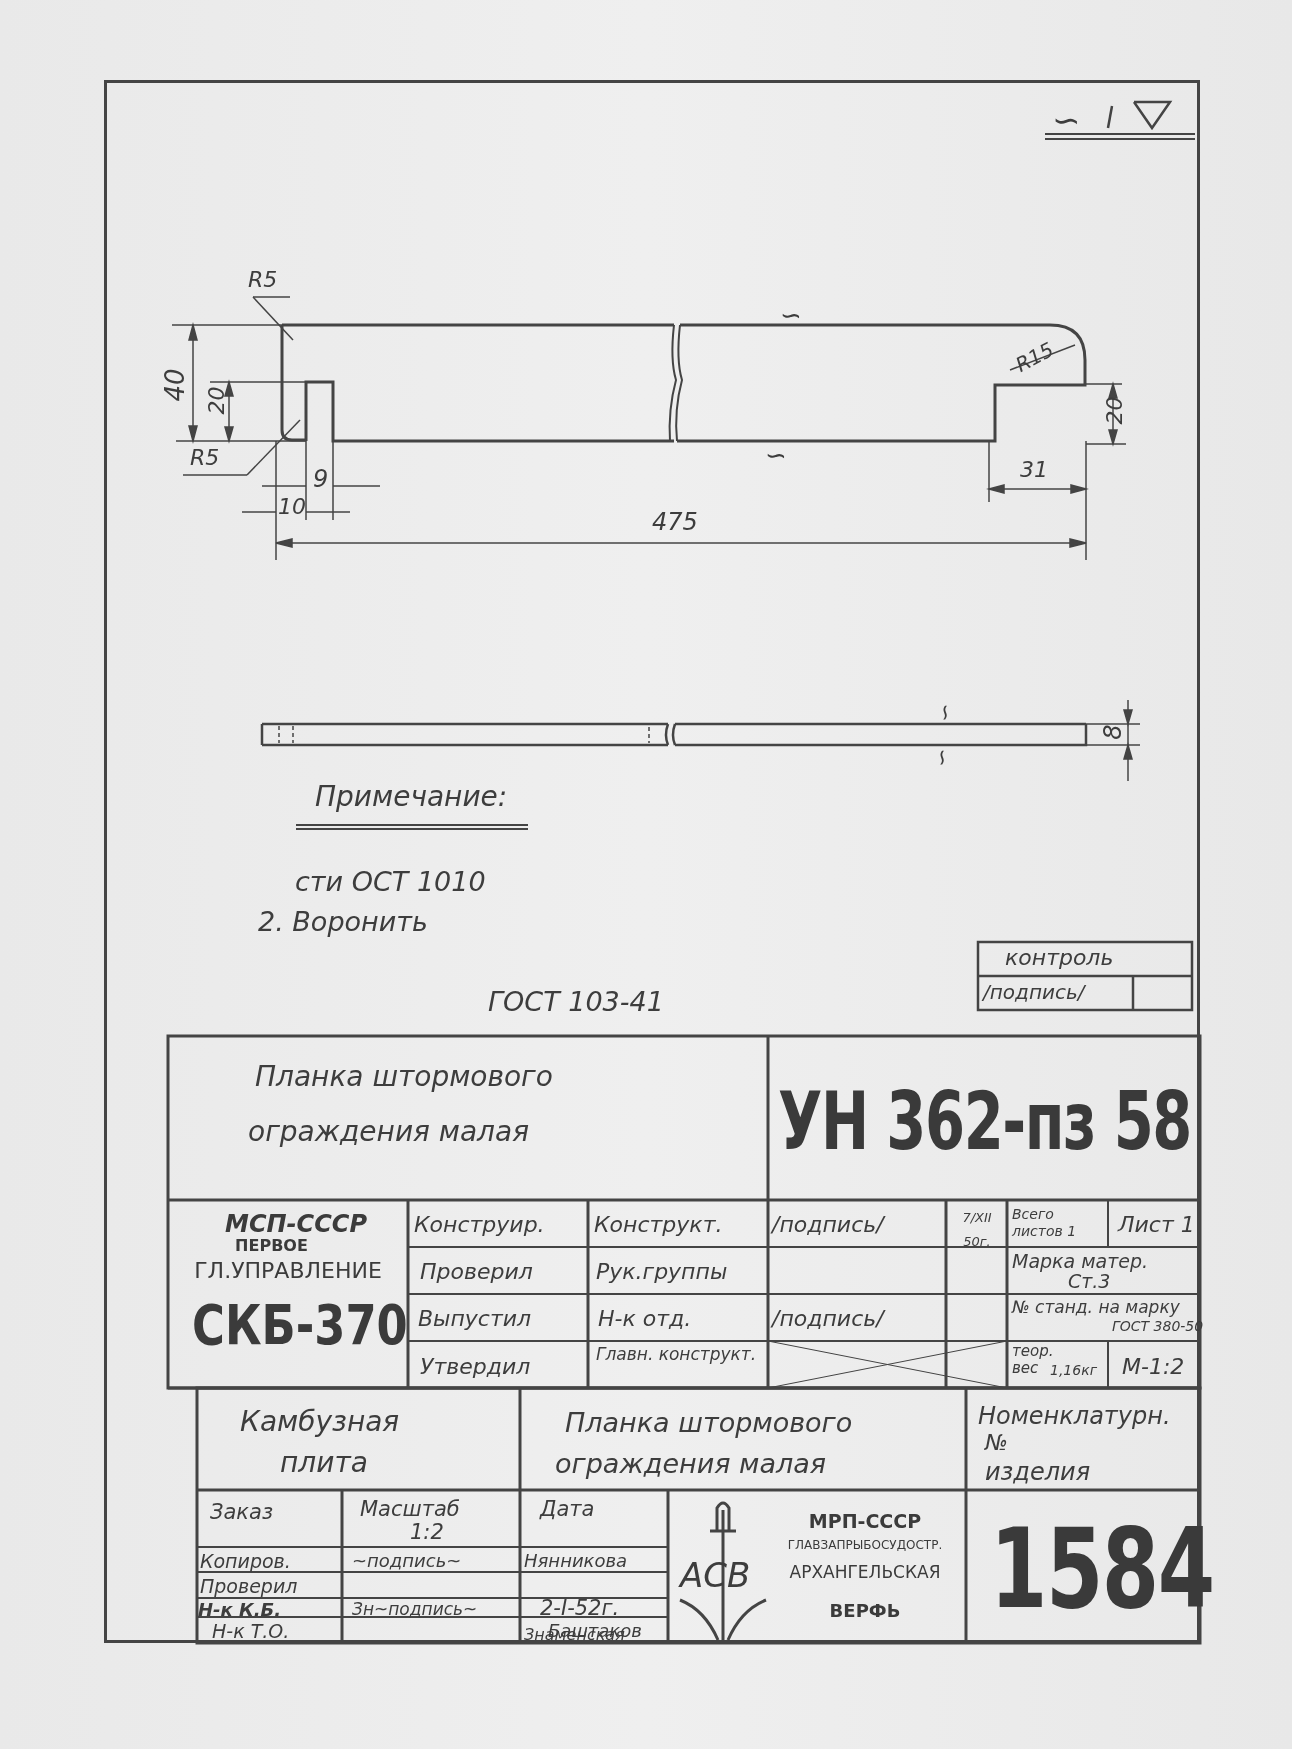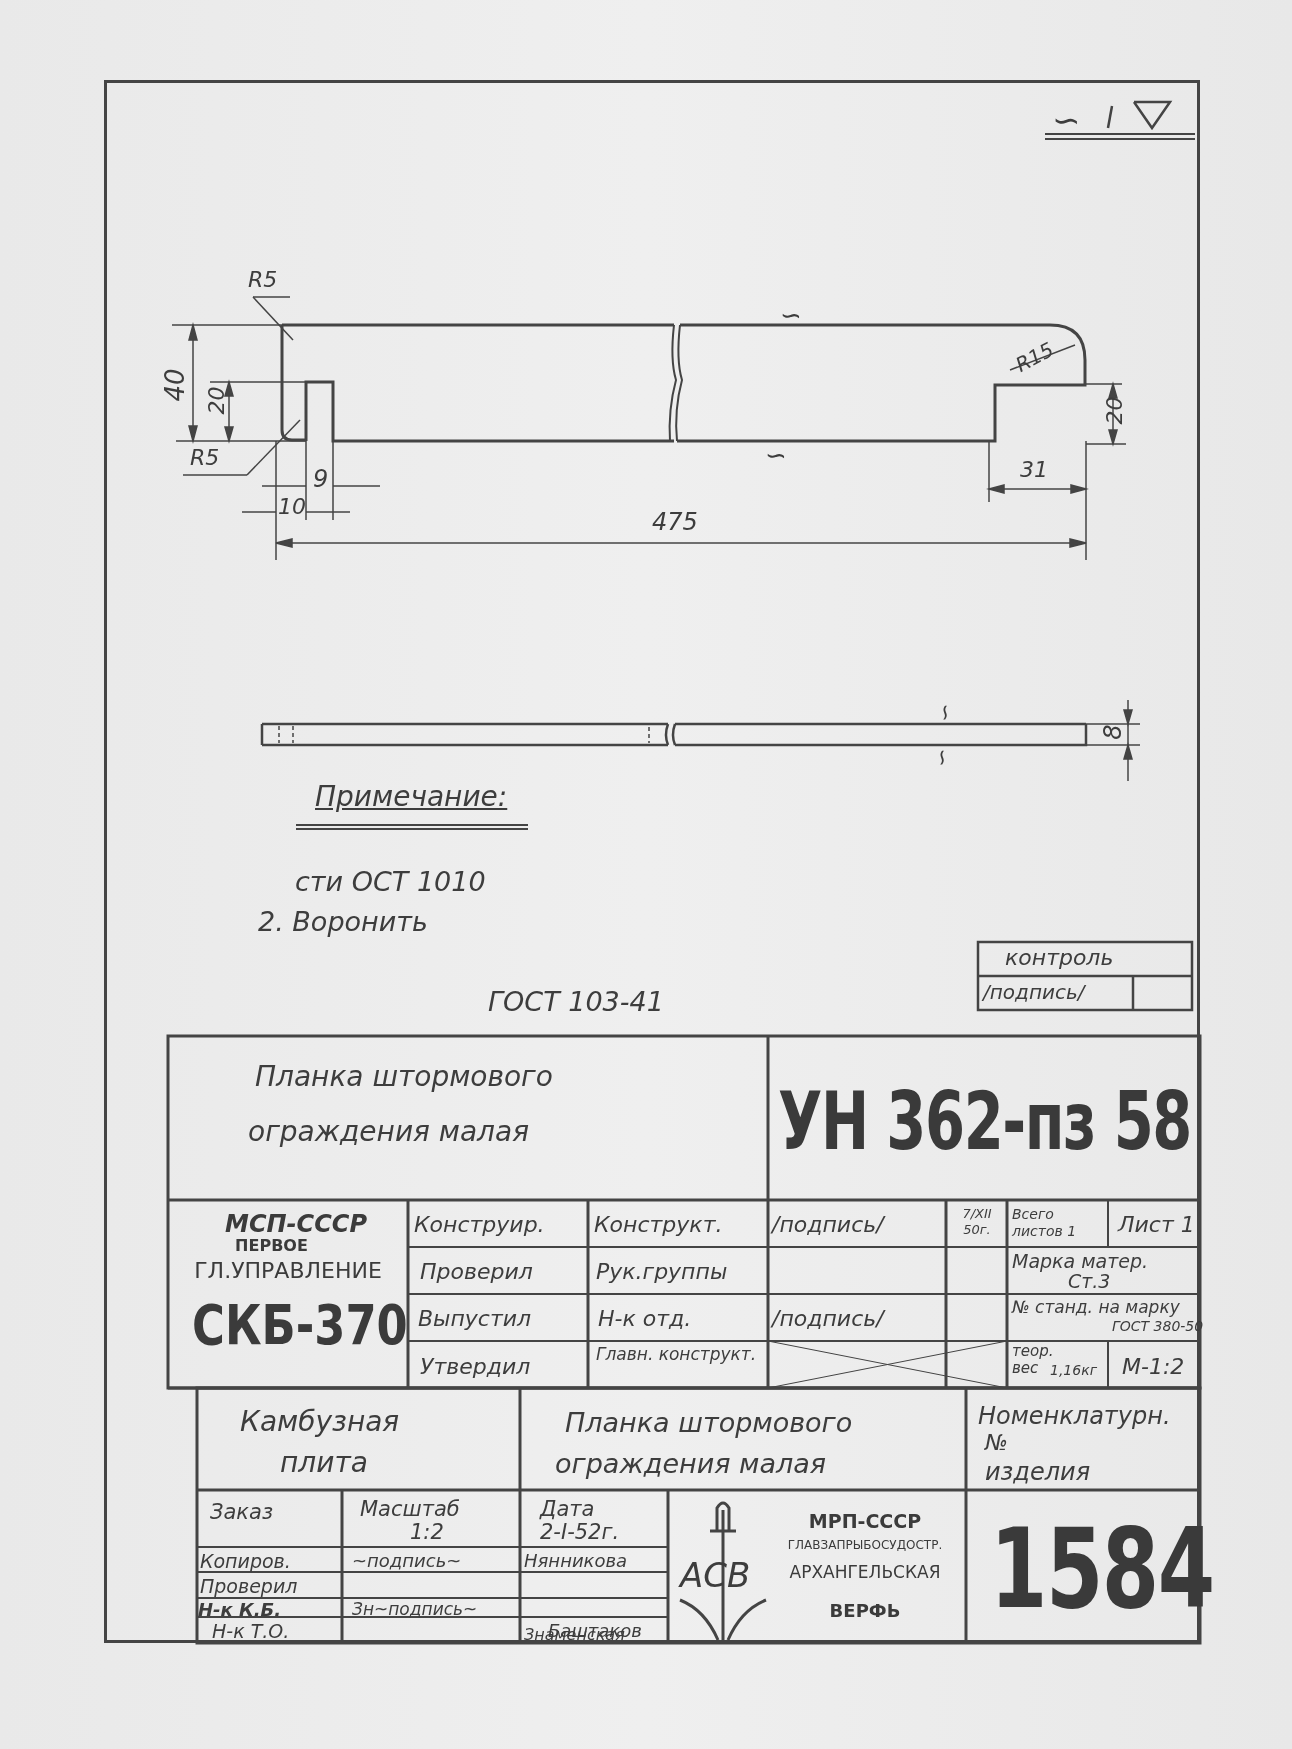--- a/index.html
+++ b/index.html
@@ -16,21 +16,21 @@
     background: linear-gradient(90deg, #e9e9e9 0%, #efefef 50%, #e8e8e8 100%);
   }
   .frame {
     position: absolute; left: 104px; top: 80px; width: 1096px; height: 1563px;
     border: 3px solid #444;
     box-sizing: border-box;
   }
   svg.drawing { position: absolute; left: 0; top: 0; }
   .hand { font-family: "DejaVu Sans", sans-serif; font-style: oblique; color: #3d3d3d; }
   .abs { position: absolute; white-space: nowrap; }
-  .notes-title { left: 315px; top: 780px; font-size: 28px; text-decoration: underline; }
+  .notes-title { left: 315px; top: 780px; font-size: 28px; }
   .notes-title-underline { position:absolute; left: 296px; top: 824px; width: 232px; height: 6px; border-top: 2px solid #444; border-bottom: 2px solid #444; box-sizing: border-box;}
   .note { font-size: 27px; }
   .cell-text { font-size: 22px; }
   .bigcode { font-family: "DejaVu Sans", sans-serif; font-weight: bold; color: #3a3a3a; transform: scaleX(0.72); transform-origin: left center; letter-spacing: -2px; }
   .org { font-family: "DejaVu Sans", sans-serif; font-weight: bold; color: #3b3b3b; text-align:center; }
 </style>
 </head>
 <body>
 
 <div class="sheet">
@@ -201,21 +201,21 @@
   <div class="abs bigcode" style="left:778px;top:1075px;font-size:80px;">УН 362-пз 58</div>
 
   <div class="abs org" style="left:168px;top:1210px;width:256px;font-size:24px;font-style:italic;">МСП-СССР</div>
   <div class="abs org" style="left:168px;top:1236px;width:207px;font-size:16px;">ПЕРВОЕ</div>
   <div class="abs org" style="left:168px;top:1258px;width:240px;font-size:22px;font-weight:normal;">ГЛ.УПРАВЛЕНИЕ</div>
   <div class="abs org" style="left:168px;top:1292px;width:240px;font-size:56px;transform:scaleX(0.8);">СКБ-370</div>
 
   <div class="abs hand cell-text" style="left:414px;top:1212px;">Конструир.</div>
   <div class="abs hand cell-text" style="left:594px;top:1212px;">Конструкт.</div>
   <div class="abs hand cell-text" style="left:772px;top:1212px;">/подпись/</div>
-  <div class="abs hand" style="left:948px;top:1206px;font-size:13px;width:58px;white-space:normal;line-height:16px;text-align:center;">7/XII 50г.</div>
+  <div class="abs hand" style="left:948px;top:1206px;font-size:13px;width:58px;white-space:normal;line-height:24px;text-align:center;">7/XII 50г.</div>
 
   <div class="abs hand cell-text" style="left:420px;top:1259px;">Проверил</div>
   <div class="abs hand cell-text" style="left:596px;top:1259px;">Рук.группы</div>
 
   <div class="abs hand cell-text" style="left:418px;top:1306px;">Выпустил</div>
   <div class="abs hand cell-text" style="left:598px;top:1306px;font-style:italic;">Н-к отд.</div>
   <div class="abs hand cell-text" style="left:772px;top:1306px;">/подпись/</div>
 
   <div class="abs hand cell-text" style="left:420px;top:1354px;">Утвердил</div>
   <div class="abs hand" style="left:596px;top:1344px;font-size:17px;width:170px;white-space:normal;line-height:20px;">Главн. конструкт.</div>
@@ -235,21 +235,21 @@
   <div class="abs hand" style="left:565px;top:1407px;font-size:27px;">Планка штормового</div>
   <div class="abs hand" style="left:555px;top:1448px;font-size:27px;">ограждения  малая</div>
   <div class="abs hand" style="left:978px;top:1402px;font-size:24px;">Номенклатурн.</div>
   <div class="abs hand" style="left:985px;top:1430px;font-size:22px;">№</div>
   <div class="abs hand" style="left:985px;top:1458px;font-size:24px;">изделия</div>
 
   <div class="abs hand" style="left:210px;top:1500px;font-size:21px;">Заказ</div>
   <div class="abs hand" style="left:360px;top:1497px;font-size:21px;">Масштаб</div>
   <div class="abs hand" style="left:410px;top:1520px;font-size:21px;">1:2</div>
   <div class="abs hand" style="left:540px;top:1497px;font-size:21px;">Дата</div>
-  <div class="abs hand" style="left:540px;top:1520px;font-size:21px;">2-I-52г.</div>
+  <div class="abs hand" style="left:540px;top:1596px;font-size:21px;">2-I-52г.</div>
 
   <div class="abs hand" style="left:200px;top:1550px;font-size:19px;">Копиров.</div>
   <div class="abs hand" style="left:352px;top:1550px;font-size:18px;">~подпись~</div>
   <div class="abs hand" style="left:524px;top:1550px;font-size:18px;">Нянникова</div>
 
   <div class="abs hand" style="left:200px;top:1575px;font-size:19px;">Проверил</div>
 
   <div class="abs hand" style="left:198px;top:1599px;font-size:18px;font-weight:bold;">Н-к К.Б.</div>
   <div class="abs hand" style="left:352px;top:1599px;font-size:17px;">Зн~подпись~</div>
   <div class="abs hand" style="left:524px;top:1600px;font-size:16px;margin-top:25px;">Знаменская</div>

